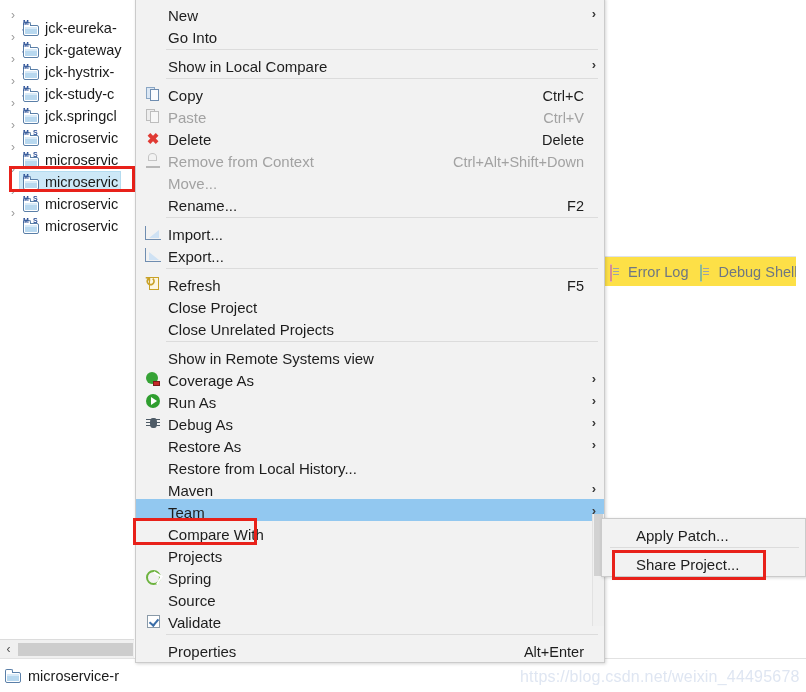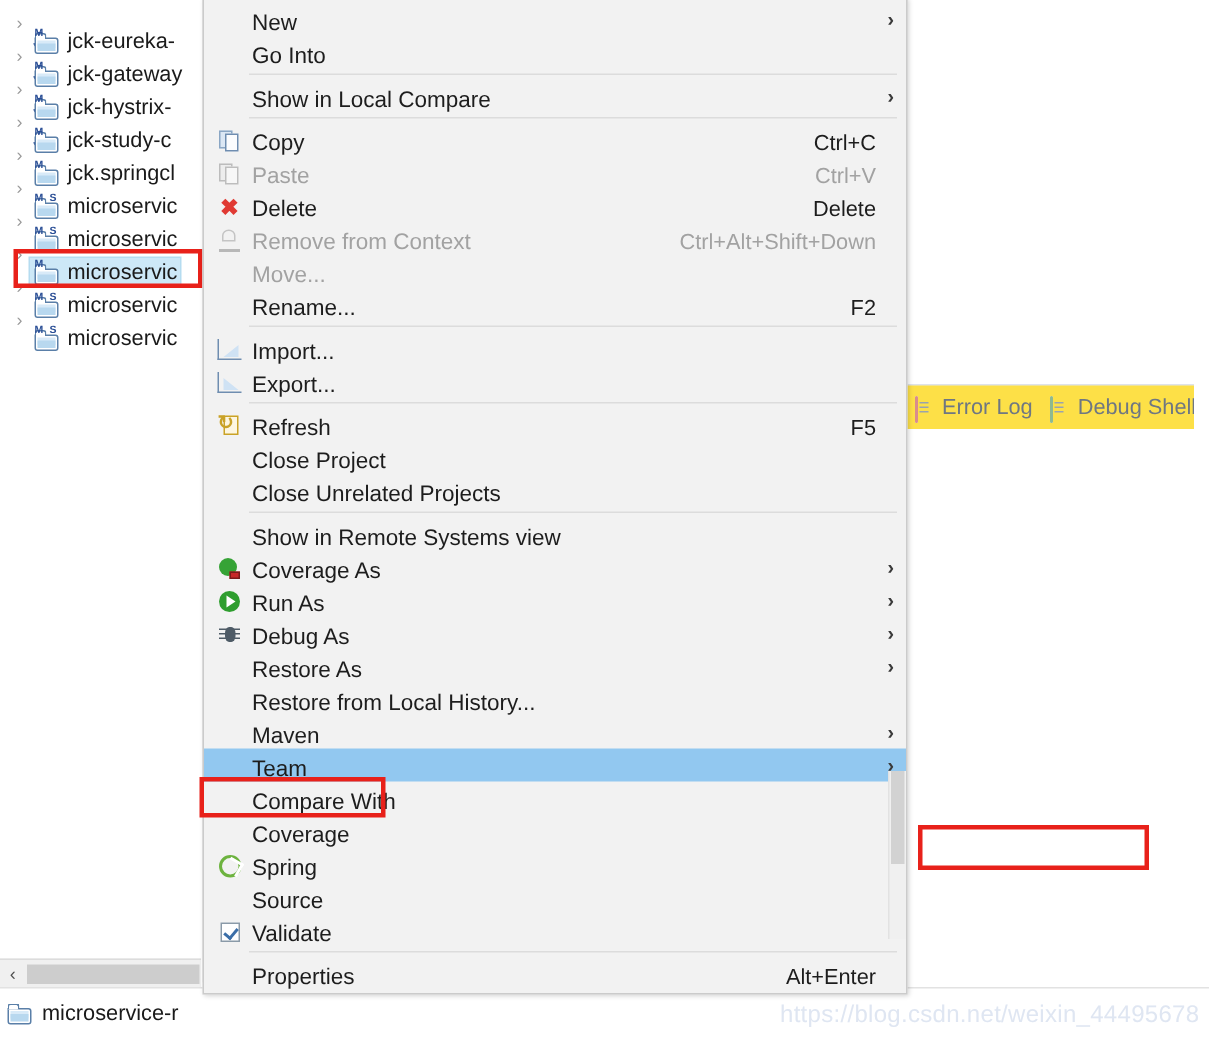--- a/index.html
+++ b/index.html
@@ -745,21 +745,21 @@
         <span class="mi-label">Team</span>
         <span class="mi-arrow">›</span>
       </div>
       <div class="mi">
         <span class="mi-icon"></span>
         <span class="mi-label">Compare With</span>
         <span class="mi-arrow">›</span>
       </div>
       <div class="mi">
         <span class="mi-icon"></span>
-        <span class="mi-label">Coverage</span>
+        <span class="mi-label">Projects</span>
         <span class="mi-arrow">›</span>
       </div>
       <div class="mi">
         <span class="mi-icon">
           <span class="ic-spring"></span>
         </span>
         <span class="mi-label">Spring</span>
         <span class="mi-arrow">›</span>
       </div>
       <div class="mi">
@@ -777,19 +777,30 @@
       <div class="mi">
         <span class="mi-icon"></span>
         <span class="mi-label">Properties</span>
         <span class="mi-accel">Alt+Enter</span>
       </div>
     </div>
   <div id="menu-scroll">
     <div class="mthumb"></div>
   </div>
 
+  <div id="submenu">
+      <div class="mi">
+        <span class="mi-icon"></span>
+        <span class="mi-label">Apply Patch...</span>
+      </div>
+      <div class="sep" style="margin-left: 8px;"></div>
+      <div class="mi">
+        <span class="mi-icon"></span>
+        <span class="mi-label">Share Project...</span>
+      </div>
+    </div>
 
   <div class="annot" id="annot-team"></div>
   <div class="annot" id="annot-share"></div>
 
   <div id="watermark">https://blog.csdn.net/weixin_44495678</div>
 
 </div>
 
 </body></html>

